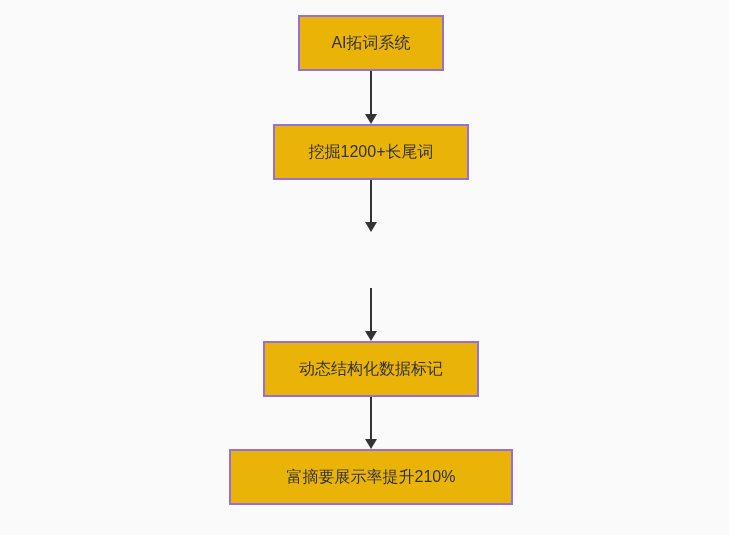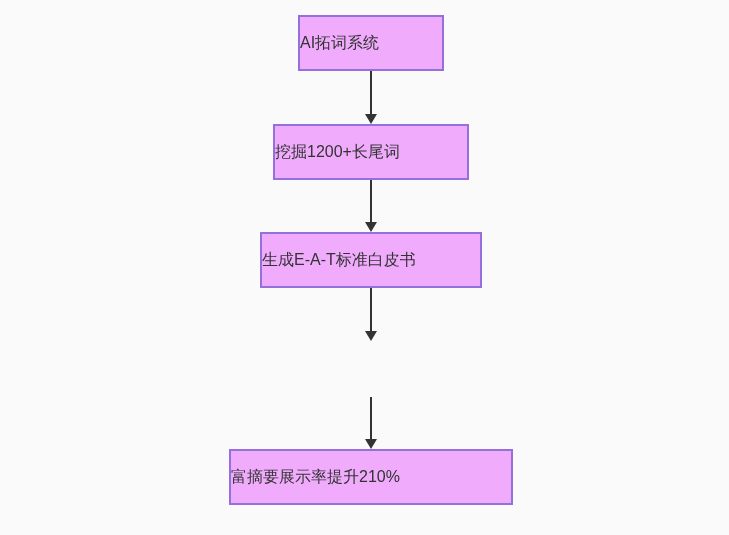--- a/index.html
+++ b/index.html
@@ -14,27 +14,27 @@
     height: 535px;
     background: #fafafa;
     overflow: hidden;
   }
   .node {
     position: absolute;
     left: 371px;
     transform: translateX(-50%);
     box-sizing: border-box;
     height: 56px;
-    background: #f0abfc;
+    background: #eab308;
     border: 2px solid #9370DB;
     color: #333333;
     font-size: 16px;
     display: flex;
     align-items: center;
-    justify-content: flex-start;
+    justify-content: center;
     text-align: center;
     white-space: nowrap;
   }
   .node-1 { top: 15px;  width: 146px; }
   .node-2 { top: 124px; width: 196px; }
   .node-3 { top: 232px; width: 222px; }
   .node-4 { top: 341px; width: 216px; }
   .node-5 { top: 449px; width: 284px; }
 
   .arrow {
@@ -78,29 +78,29 @@
 
   <div class="node node-2">
     <span>挖掘1200+长尾词</span>
   </div>
 
   <div class="arrow arrow-2">
     <div class="shaft"></div>
     <div class="head"></div>
   </div>
 
-  <div class="node node-3">
-    <span>生成E-A-T标准白皮书</span>
-  </div>
 
   <div class="arrow arrow-3">
     <div class="shaft"></div>
     <div class="head"></div>
   </div>
 
+  <div class="node node-4">
+    <span>动态结构化数据标记</span>
+  </div>
 
   <div class="arrow arrow-4">
     <div class="shaft"></div>
     <div class="head"></div>
   </div>
 
   <div class="node node-5">
     <span>富摘要展示率提升210%</span>
   </div>
 

